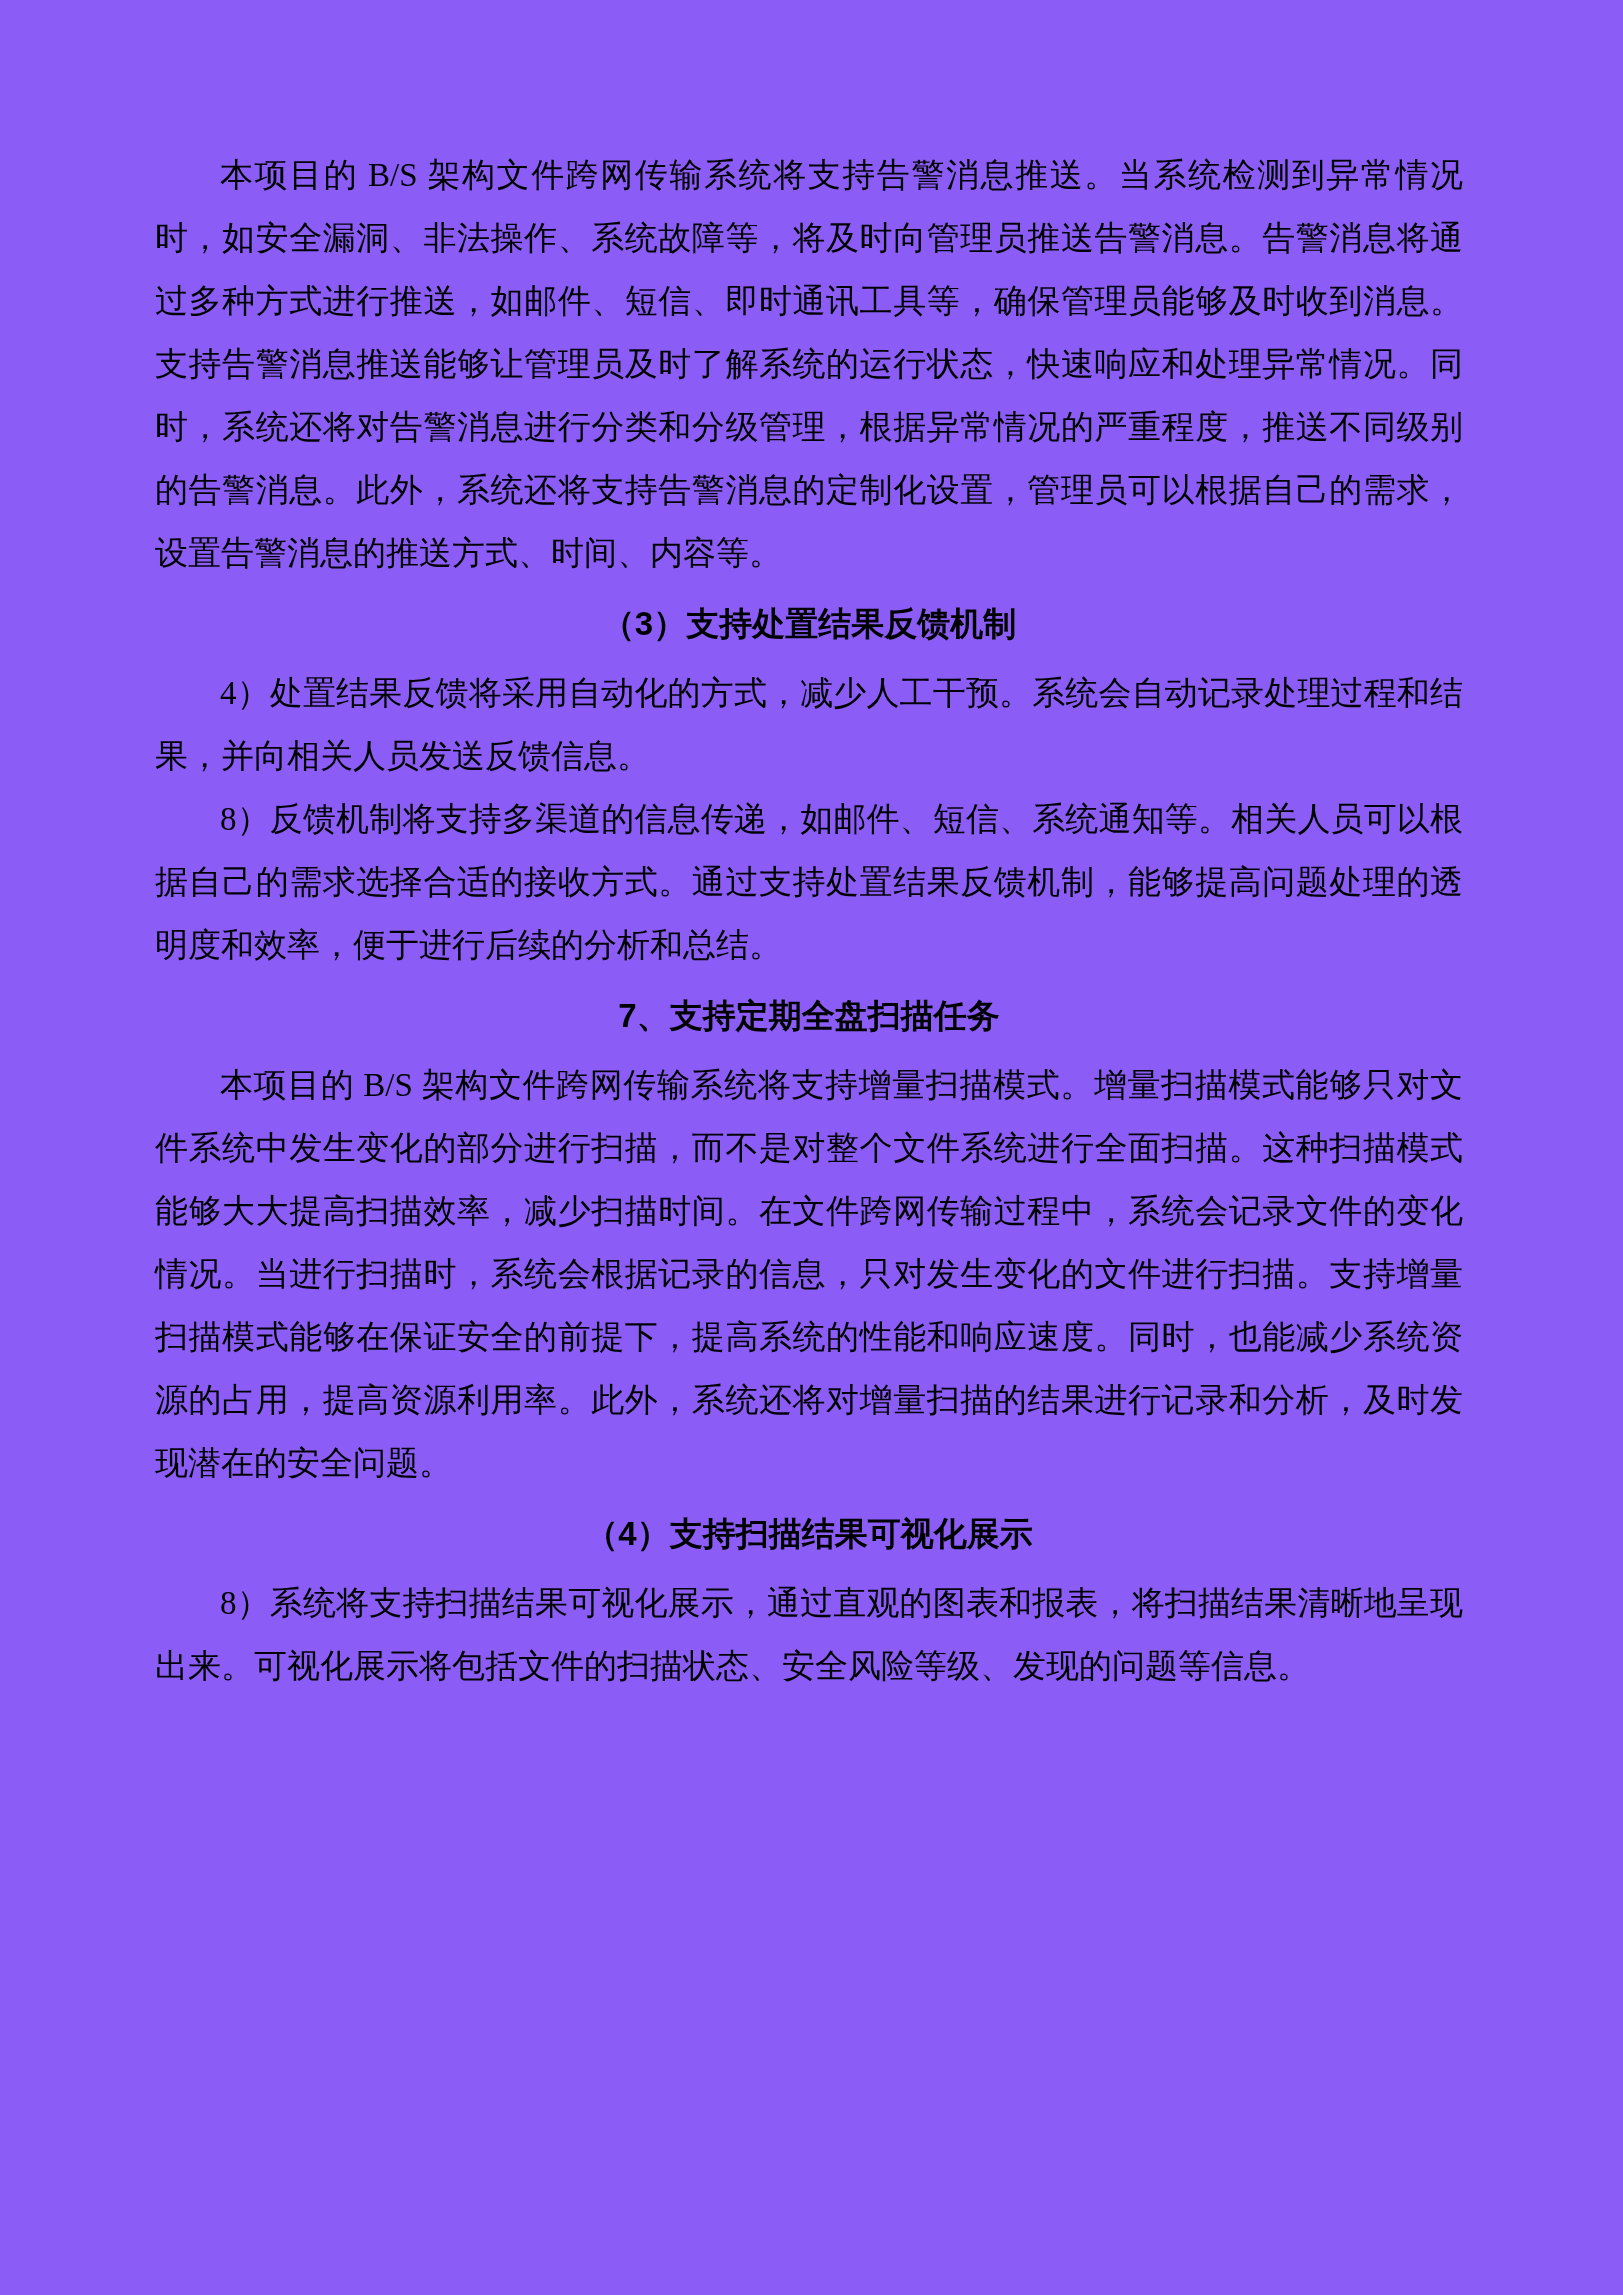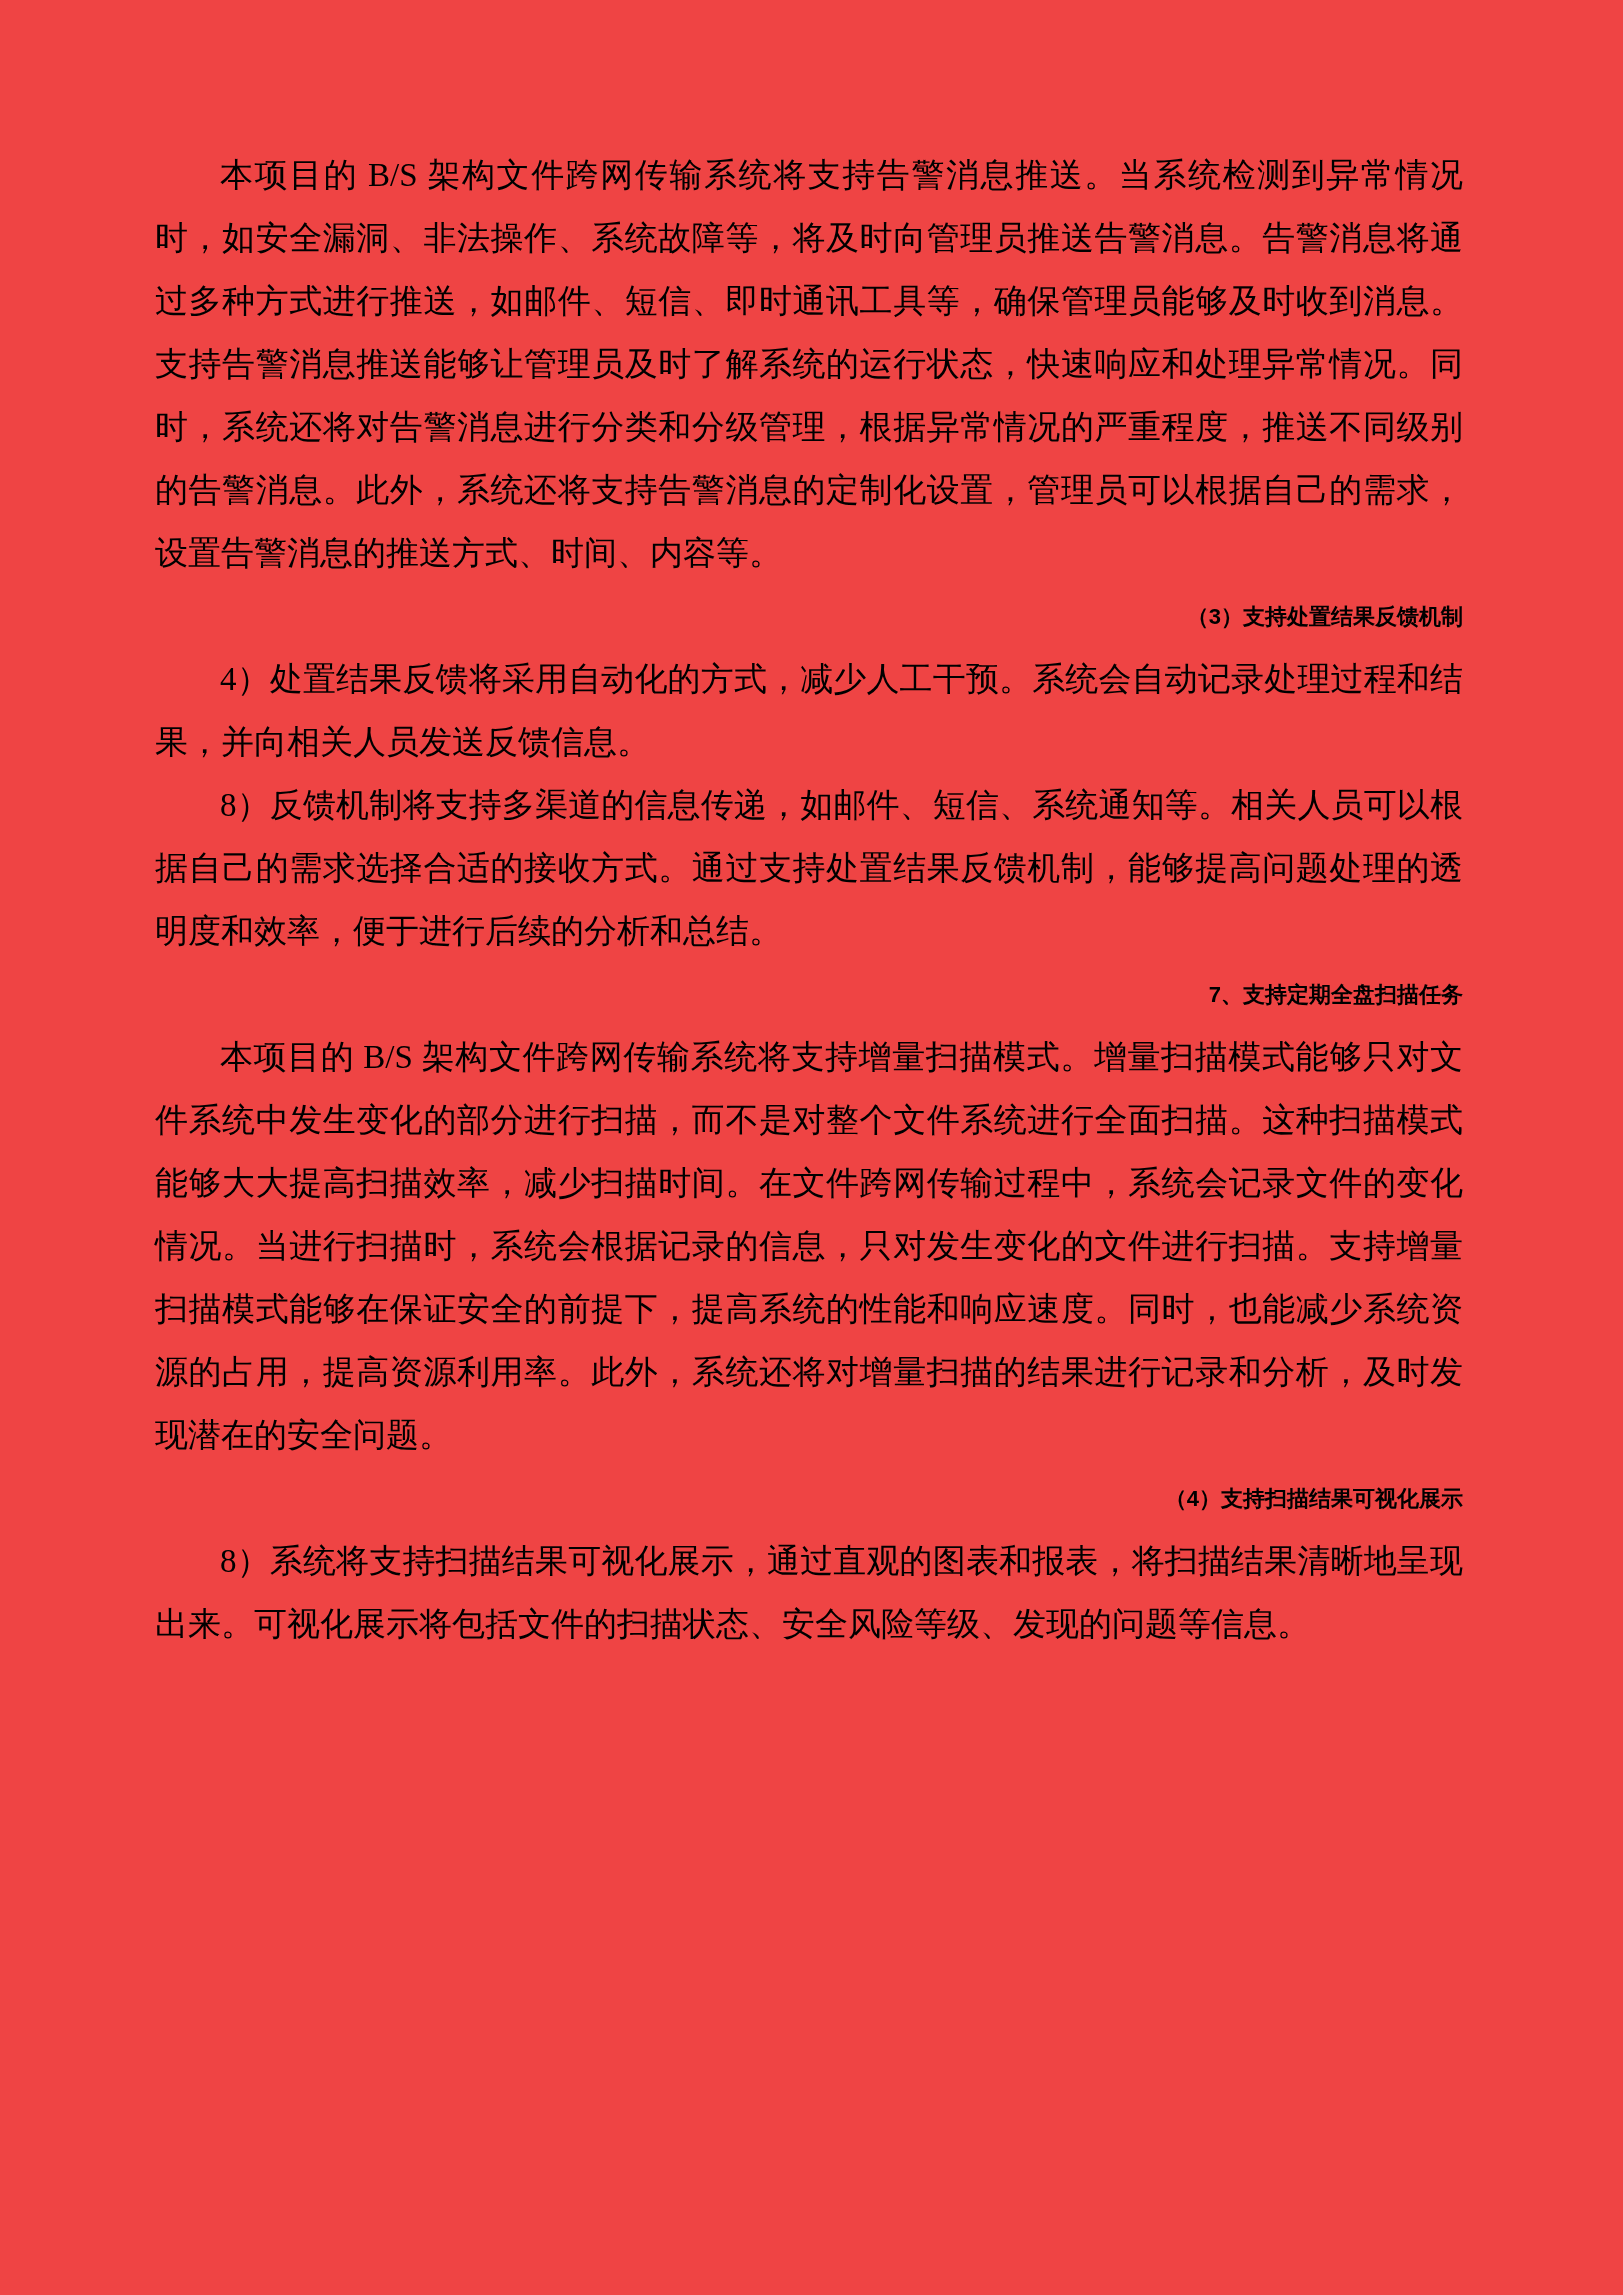--- a/index.html
+++ b/index.html
@@ -6,42 +6,42 @@
     margin: 0;
     padding: 0;
     background: #ffffff;
   }
   .page {
     position: relative;
     width: 1623px;
     height: 2295px;
     box-sizing: border-box;
     padding: 144px 160px 0 155px;
-    background: #ef4444;
+    background: #8b5cf6;
     color: #000000;
     font-family: "Liberation Serif", serif;
     font-size: 33px;
     line-height: 63px;
     overflow: hidden;
   }
   .para {
     margin: 0;
     padding: 0;
     text-indent: 65px;          
     text-align: justify;
     letter-spacing: 0;
   }
   .head {
-    margin: 0;
+    margin: 7px;
     padding: 0;
     text-indent: 0;
-    text-align: right;
+    text-align: center;
     font-family: "Liberation Sans", sans-serif;
     font-weight: bold;
-    font-size: 22px;
+    font-size: 33px;
     line-height: 63px;
   }
 </style>
 </head>
 <body>
 
 <div class="page">
 
   <p class="para">本项目的 B/S 架构文件跨网传输系统将支持告警消息推送。当系统检测到异常情况时，如安全漏洞、非法操作、系统故障等，将及时向管理员推送告警消息。告警消息将通过多种方式进行推送，如邮件、短信、即时通讯工具等，确保管理员能够及时收到消息。支持告警消息推送能够让管理员及时了解系统的运行状态，快速响应和处理异常情况。同时，系统还将对告警消息进行分类和分级管理，根据异常情况的严重程度，推送不同级别的告警消息。此外，系统还将支持告警消息的定制化设置，管理员可以根据自己的需求，设置告警消息的推送方式、时间、内容等。</p>
 

